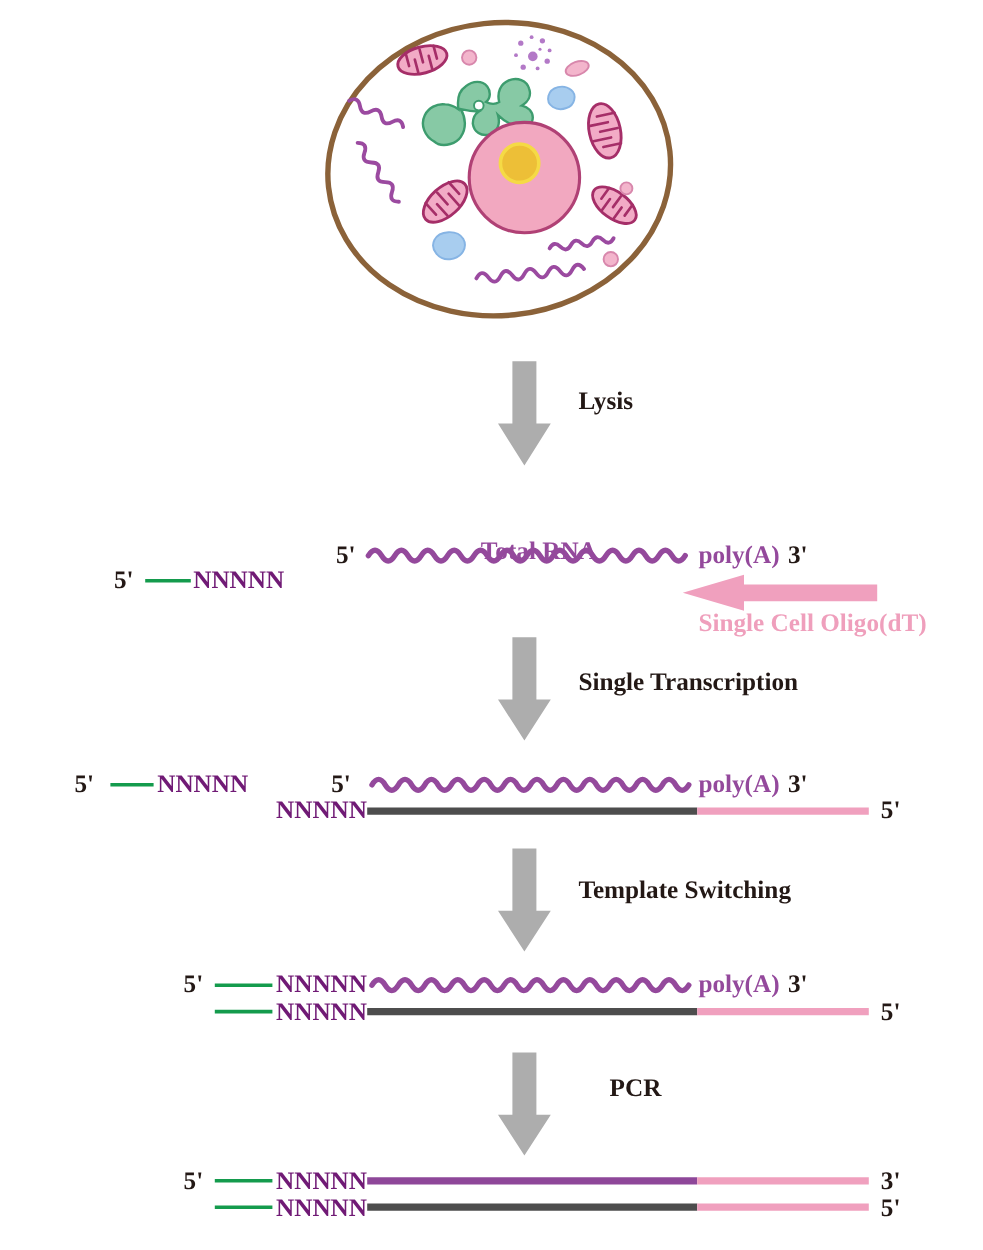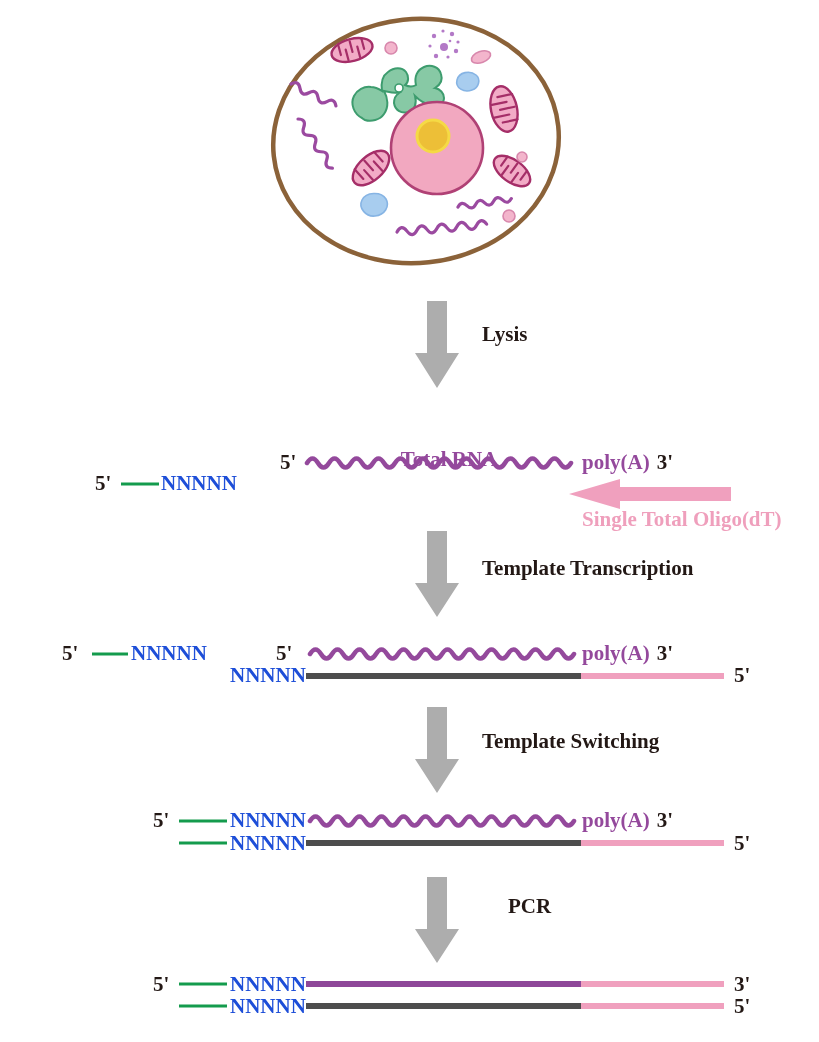--- a/index.html
+++ b/index.html
@@ -6,21 +6,21 @@
   .canvas{
     position:relative;width:819px;height:1042px;background:#ffffff;overflow:hidden;
     font-family:"Liberation Serif", serif;
   }
   .layer{position:absolute;left:0;top:0;}
   .lbl{
     position:absolute;font-weight:bold;font-size:21px;line-height:24px;
     color:#231815;white-space:nowrap;
   }
   .purple{color:#94499C;margin-top:29px;}
-  .green{color:#1d4ed8;}
+  .green{color:#701a75;}
   .pink{color:#EF9FBC;}
   .ctr{transform:translateX(-50%);}
   .gap{margin-left:7px;}
 </style>
 </head>
 <body>
 
 <div class="canvas">
 
   <svg class="layer" width="819" height="1042" viewBox="0 0 819 1042">
@@ -124,32 +124,32 @@
 
     <line x1="179" y1="984" x2="227" y2="984" stroke="#149B4D" stroke-width="3"></line>
     <line x1="306" y1="984" x2="581" y2="984" stroke="#8E4799" stroke-width="6"></line>
     <line x1="581" y1="984" x2="724" y2="984" stroke="#F0A0BE" stroke-width="6"></line>
     <line x1="179" y1="1006" x2="227" y2="1006" stroke="#149B4D" stroke-width="3"></line>
     <line x1="306" y1="1006" x2="581" y2="1006" stroke="#4D4D4D" stroke-width="6"></line>
     <line x1="581" y1="1006" x2="724" y2="1006" stroke="#F0A0BE" stroke-width="6"></line>
   </svg>
 
   <div class="lbl" style="left:482px;top:322px">Lysis</div>
-  <div class="lbl" style="left:482px;top:556px">Template Transcription</div>
+  <div class="lbl" style="left:482px;top:556px">Single Transcription</div>
   <div class="lbl" style="left:482px;top:729px">Template Switching</div>
   <div class="lbl" style="left:508px;top:894px">PCR</div>
 
   <div class="lbl purple ctr" style="left:449px;top:418px">Total RNA</div>
   <div class="lbl" style="left:280px;top:450px">5'</div>
   <div class="lbl" style="left:582px;top:450px">
     <span class="purple">poly(A)</span><span class="gap">3'</span>
   </div>
   <div class="lbl" style="left:95px;top:471px">5'</div>
   <div class="lbl green" style="left:161px;top:471px">NNNNN</div>
-  <div class="lbl pink" style="left:582px;top:507px">Single Total Oligo(dT)</div>
+  <div class="lbl pink" style="left:582px;top:507px">Single Cell Oligo(dT)</div>
 
   <div class="lbl" style="left:62px;top:641px">5'</div>
   <div class="lbl green" style="left:131px;top:641px">NNNNN</div>
   <div class="lbl" style="left:276px;top:641px">5'</div>
   <div class="lbl" style="left:582px;top:641px">
     <span class="purple">poly(A)</span><span class="gap">3'</span>
   </div>
   <div class="lbl green" style="left:230px;top:663px">NNNNN</div>
   <div class="lbl" style="left:734px;top:663px">5'</div>
 

